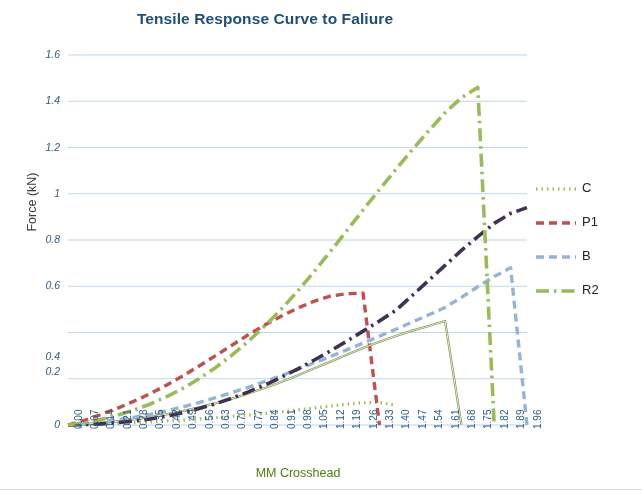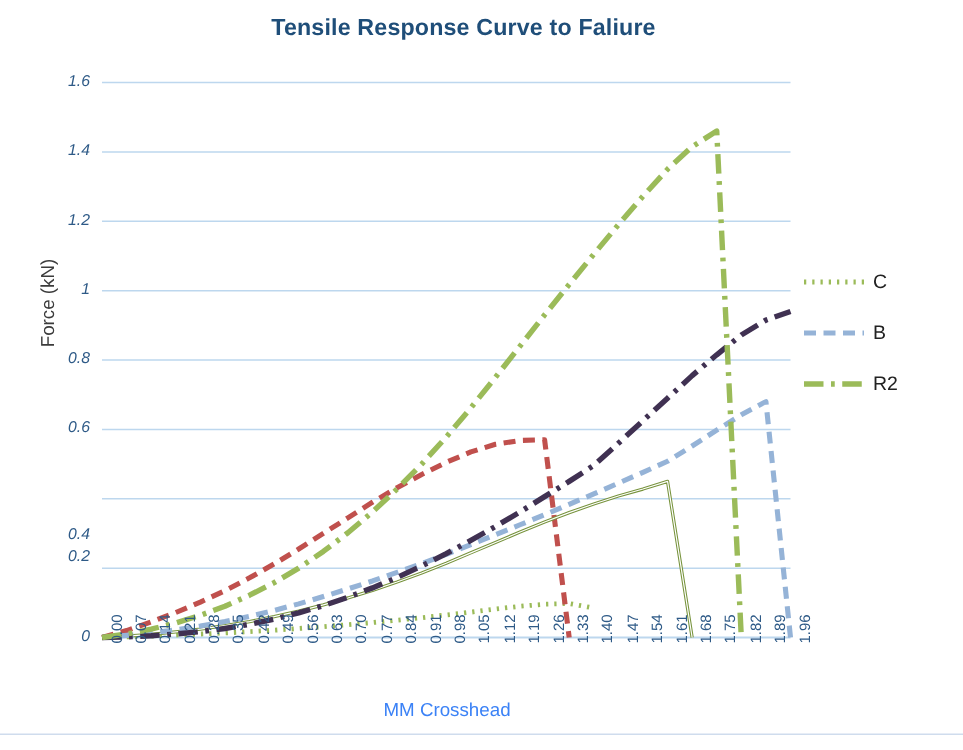--- a/index.html
+++ b/index.html
@@ -9,33 +9,32 @@
     font-family:"Liberation Sans",sans-serif;
     overflow:hidden;
     position:relative;
   }
   #chart-root{position:absolute;inset:0;}
   #chart-title{
     position:absolute;left:0;top:10px;width:530px;
     text-align:center;
     font-size:15.5px;font-weight:bold;color:#1F4E79;
     letter-spacing:.1px;
-    padding-left:44px;
   }
   #plot-svg{position:absolute;left:0;top:0;}
   #y-axis-title{
     position:absolute;
     left:-28px;top:195px;width:120px;
     transform:rotate(-90deg);
     text-align:center;
     font-size:12.5px;color:#3b3b3b;
   }
   #x-axis-title{
     position:absolute;left:68px;top:466px;width:460px;
-    text-align:center;font-size:12.5px;color:#3b82f6;
+    text-align:center;font-size:12.5px;color:#4d7c0f;
   }
   .ytick{
     position:absolute;text-align:right;width:34px;
     font-size:10.5px;color:#2E5A87;font-style:italic;
   }
   .xtick{
     position:absolute;
     font-size:10px;color:#2E5A87;
     transform-origin:left top;
     transform:rotate(-90deg);
@@ -136,20 +135,26 @@
 
   <div id="legend">
       <div class="legend-row">
         <div class="legend-swatch"><svg width="42" height="12">
             <line x1="1" x2="41" y1="6" y2="6" stroke="#9BBB59" stroke-width="3.2" stroke-dasharray="1.5,4"></line>
           </svg></div>
         <span class="legend-label">C</span>
       </div>
       <div class="legend-row">
         <div class="legend-swatch"><svg width="42" height="12">
+            <line x1="1" x2="41" y1="6" y2="6" stroke="#C0504D" stroke-width="3.4" stroke-dasharray="8,5"></line>
+          </svg></div>
+        <span class="legend-label">P1</span>
+      </div>
+      <div class="legend-row">
+        <div class="legend-swatch"><svg width="42" height="12">
             <line x1="1" x2="41" y1="6" y2="6" stroke="#95B3D7" stroke-width="3.4" stroke-dasharray="8,5"></line>
           </svg></div>
         <span class="legend-label">B</span>
       </div>
       <div class="legend-row">
         <div class="legend-swatch"><svg width="42" height="12">
             <line x1="1" x2="41" y1="6" y2="6" stroke="#9BBB59" stroke-width="3.6" stroke-dasharray="13,5,2.5,5"></line>
           </svg></div>
         <span class="legend-label">R2</span>
       </div>

